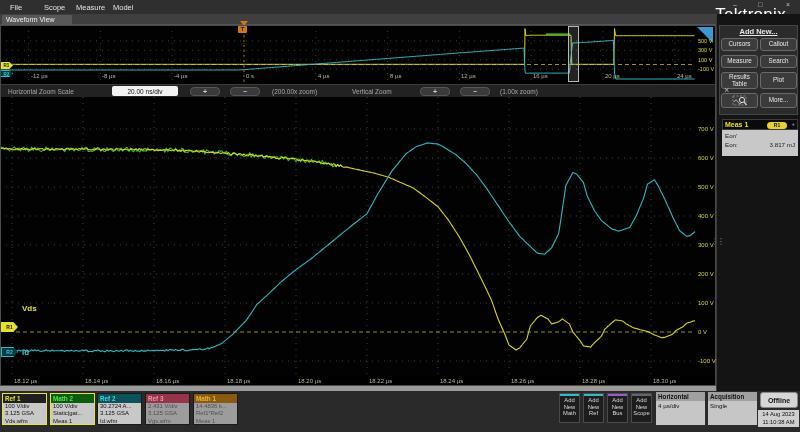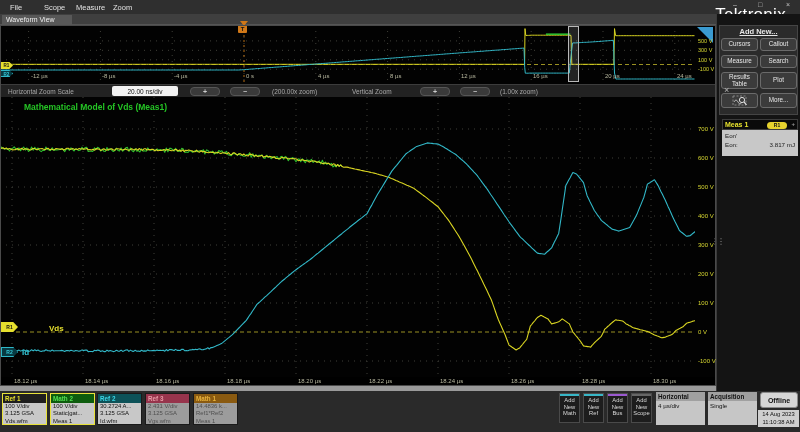--- a/index.html
+++ b/index.html
@@ -58,21 +58,21 @@
 </style>
 </head>
 <body>
 
 <div class="screen">
 
   <div class="abs menubar"></div>
   <span class="abs menu-item" style="left:10px">File</span>
   <span class="abs menu-item" style="left:44px">Scope</span>
   <span class="abs menu-item" style="left:76px">Measure</span>
-  <span class="abs menu-item" style="left:113px">Zoom</span>
+  <span class="abs menu-item" style="left:113px">Model</span>
   <span class="abs win-ctl" style="left:733px">–</span>
   <span class="abs win-ctl" style="left:758px">□</span>
   <span class="abs win-ctl" style="left:786px">×</span>
   <span class="abs logo">Tektronix</span>
 
   <div class="abs tabstrip"></div>
   <div class="abs tab">Waveform View</div>
 
   <div class="abs sidecol"></div>
   <div class="abs panel"></div>
@@ -173,23 +173,22 @@
         <line x1="0" x2="695" y1="148" y2="148" stroke="#3f3f38" stroke-width="1" stroke-dasharray="1 5"></line>
         <line x1="0" x2="695" y1="177" y2="177" stroke="#3f3f38" stroke-width="1" stroke-dasharray="1 5"></line>
         <line x1="0" x2="695" y1="206" y2="206" stroke="#3f3f38" stroke-width="1" stroke-dasharray="1 5"></line>
         <line x1="0" x2="695" y1="264" y2="264" stroke="#3f3f38" stroke-width="1" stroke-dasharray="1 5"></line>
         <line x1="16" x2="695" y1="235" y2="235" stroke="#b5aa28" stroke-width="1" stroke-dasharray="4 3" opacity="0.85"></line>
         <polyline points="-0.1,52.7 1.5,50.0 3.1,51.8 4.7,51.6 6.3,52.0 7.9,51.5 9.4,54.0 11.0,52.0 12.6,51.4 14.2,49.9 15.8,51.9 17.4,52.8 19.0,50.9 20.5,53.7 22.1,51.9 23.7,50.0 25.3,53.1 26.9,50.9 28.5,54.4 30.1,53.2 31.6,50.1 33.2,53.2 34.8,50.3 36.4,52.7 38.0,51.0 39.6,53.4 41.2,54.6 42.7,53.3 44.3,53.5 45.9,50.0 47.5,52.5 49.1,53.0 50.6,53.6 52.2,50.8 53.8,53.4 55.3,52.8 56.9,52.9 58.5,52.8 60.0,52.4 61.6,51.6 63.2,52.7 64.7,54.6 66.3,52.0 67.9,51.9 69.4,53.3 71.0,50.9 72.6,52.7 74.1,54.0 75.7,51.7 77.3,52.6 78.8,53.6 80.4,52.9 82.0,50.2 83.5,52.4 85.1,50.6 86.7,50.3 88.2,54.5 89.8,54.2 91.4,54.2 92.9,54.4 94.5,50.8 96.1,52.3 97.6,50.3 99.2,51.2 100.7,54.1 102.3,52.2 103.9,54.3 105.4,54.4 107.0,50.4 108.6,53.5 110.1,51.6 111.7,53.1 113.3,54.5 114.8,53.6 116.4,51.2 118.0,53.5 119.5,54.0 121.1,50.9 122.7,54.2 124.2,52.8 125.8,50.8 127.4,50.4 128.9,54.4 130.5,51.1 132.1,53.7 133.6,54.7 135.2,51.7 136.8,54.3 138.3,53.6 139.9,55.0 141.5,51.8 143.0,54.1 144.6,53.7 146.2,54.2 147.7,50.9 149.3,53.0 150.9,53.2 152.4,52.6 154.0,53.0 155.5,53.7 157.1,51.8 158.6,53.1 160.2,52.5 161.7,53.3 163.3,52.8 164.8,55.3 166.3,51.0 167.9,54.8 169.4,51.4 171.0,51.4 172.5,52.5 174.1,54.1 175.6,51.3 177.2,54.1 178.7,53.9 180.2,54.5 181.8,51.3 183.3,51.9 184.9,55.6 186.4,55.0 188.0,55.5 189.5,53.7 191.0,54.0 192.6,55.4 194.1,54.1 195.7,53.9 197.2,54.7 198.8,53.9 200.3,53.8 201.8,54.1 203.4,52.8 204.9,57.0 206.5,52.9 208.0,53.6 209.6,55.5 211.1,55.2 212.7,54.2 214.2,57.1 215.7,55.0 217.3,56.4 218.8,53.6 220.4,54.4 221.9,53.7 223.5,56.0 225.0,56.1 226.5,54.3 228.1,57.8 229.6,58.2 231.2,58.7 232.7,56.7 234.3,56.4 235.8,56.9 237.3,58.3 238.9,56.7 240.4,58.3 242.0,58.3 243.5,59.2 245.1,59.3 246.6,57.6 248.2,57.8 249.7,55.7 251.2,60.3 252.8,56.8 254.3,60.0 255.9,57.8 257.4,59.5 259.0,58.3 260.5,58.6 262.0,57.9 263.6,60.9 265.1,61.3 266.7,58.2 268.2,60.1 269.8,60.0 271.3,61.7 272.8,59.6 274.4,60.8 275.9,59.9 277.5,59.9 279.0,62.5 280.6,59.7 282.1,59.4 283.7,62.3 285.2,59.4 286.7,60.5 288.3,63.8 289.8,61.4 291.4,61.3 292.9,60.5 294.5,62.5 296.0,64.7 297.6,62.2 299.1,61.9 300.7,64.7 302.2,61.7 303.8,63.8 305.3,65.7 306.9,62.8 308.4,63.4 310.0,63.6 311.5,62.4 313.1,65.5 314.6,64.1 316.2,64.7 317.7,65.4 319.3,63.8 320.8,66.9 322.4,63.3 323.9,67.2 325.4,65.1 326.9,67.4 328.5,66.3 330.0,67.4 331.5,66.4 333.0,70.0 334.5,68.3 336.1,69.9 337.6,67.5 339.1,69.1 340.6,68.0 342.1,69.7" fill="none" stroke="#2fbf2f" stroke-width="1.1" stroke-linejoin="round"></polyline>
         <polyline points="-0.1,52.0 1.5,51.2 3.1,50.8 4.6,52.0 6.2,50.9 7.8,52.4 9.3,51.5 10.9,52.1 12.5,52.9 14.1,52.7 15.6,52.6 17.2,51.4 18.8,53.0 20.3,52.1 21.9,51.2 23.5,52.8 25.0,51.6 26.6,52.3 28.2,52.0 29.7,53.0 31.3,52.7 32.8,51.5 34.4,51.5 35.9,52.4 37.5,52.7 39.0,51.7 40.6,51.8 42.1,51.6 43.6,52.2 45.2,52.7 46.7,51.5 48.3,51.3 49.8,52.9 51.4,52.0 52.9,52.8 54.4,52.7 56.0,51.5 57.5,51.7 59.1,52.0 60.6,52.4 62.2,51.7 63.7,53.0 65.3,52.3 66.8,51.3 68.3,51.2 69.9,52.4 71.4,52.1 73.0,51.6 74.5,52.5 76.1,52.0 77.6,52.6 79.1,51.4 80.7,52.0 82.2,51.7 83.8,52.1 85.3,52.0 86.9,51.5 88.4,52.7 89.9,52.6 91.5,53.0 93.0,52.3 94.6,53.3 96.1,51.6 97.7,51.9 99.2,52.1 100.7,53.4 102.3,52.8 103.8,51.8 105.4,52.8 106.9,53.3 108.5,52.3 110.0,52.2 111.6,51.7 113.1,52.7 114.6,53.3 116.2,51.7 117.7,51.8 119.3,52.0 120.8,52.4 122.4,53.0 123.9,52.5 125.4,52.1 127.0,52.7 128.5,53.3 130.1,52.7 131.6,51.8 133.2,52.6 134.7,52.7 136.3,51.8 137.8,53.1 139.3,51.5 140.9,52.6 142.4,53.3 144.0,51.8 145.5,51.8 147.1,53.0 148.6,52.4 150.1,52.7 151.7,52.4 153.2,52.4 154.8,53.7 156.3,52.6 157.9,53.8 159.4,53.5 160.9,53.4 162.5,53.3 164.0,52.5 165.6,53.4 167.1,52.5 168.7,52.8 170.2,53.4 171.7,53.8 173.3,53.5 174.9,52.6 176.4,52.5 178.0,54.0 179.5,53.0 181.1,54.3 182.6,52.9 184.2,54.5 185.7,53.3 187.3,53.5 188.8,52.9 190.4,53.5 191.9,53.7 193.5,54.8 195.0,54.8 196.6,53.2 198.1,54.7 199.6,55.1 201.2,53.8 202.7,55.0 204.2,54.2 205.7,55.3 207.2,55.5 208.8,55.7 210.3,54.9 211.8,55.5 213.3,55.1 214.9,56.1 216.4,55.8 217.9,55.2 219.4,56.0 220.9,56.6 222.5,55.7 224.0,55.7 225.5,56.2 227.0,56.9 228.5,55.6 230.1,57.3 231.6,57.6 233.1,55.8 234.6,55.9 236.2,57.2 237.7,57.9 239.2,56.8 240.7,56.8 242.2,58.2 243.8,57.0 245.3,58.3 246.8,58.7 248.3,58.9 249.9,57.1 251.4,57.4 252.9,58.0 254.4,59.3 255.9,58.2 257.5,59.4 259.0,59.3 260.5,58.9 262.0,58.3 263.5,60.1 265.1,59.4 266.6,59.1 268.1,59.9 269.6,59.2 271.2,59.8 272.7,60.8 274.2,59.6 275.7,61.4 277.2,61.5 278.8,61.7 280.3,61.7 281.8,60.3 283.3,60.8 284.8,60.8 286.4,60.9 287.9,61.8 289.4,61.7 290.9,61.7 292.5,61.6 294.0,61.8 295.5,61.8 297.0,62.3 298.5,63.8 300.1,63.3 301.6,62.9 303.1,62.9 304.6,63.5 306.1,63.5 307.7,64.1 309.2,65.1 310.7,64.4 312.2,63.8 313.7,64.0 315.3,64.3 316.8,65.3 318.3,64.7 319.8,65.6 321.4,66.1 322.9,66.7 324.4,66.0 325.9,66.2 327.4,66.4 328.8,66.4 330.3,67.8 331.8,68.1 333.3,66.8 334.8,67.2 336.2,69.1 337.7,67.5 339.2,69.4 340.7,67.9 342.1,69.5 343.7,70.2 345.3,70.0 346.9,70.1 348.5,70.4 350.0,70.9 351.6,71.2 353.2,71.6 354.8,72.0 356.3,72.3 357.8,72.6 359.3,72.9 360.8,73.3 362.3,73.6 363.7,73.9 365.2,74.2 366.7,74.5 368.2,74.8 369.7,75.1 371.1,75.5 372.6,75.8 374.1,76.1 375.7,76.5 377.3,77.0 378.8,77.4 380.4,77.9 382.0,78.3 383.6,78.8 385.1,79.2 386.7,79.7 388.3,80.1 389.8,80.8 391.3,81.5 392.9,82.1 394.4,82.8 395.9,83.5 397.4,84.1 398.9,84.8 400.5,85.5 402.1,86.1 403.7,86.8 405.3,87.5 406.8,88.2 408.4,88.8 410.0,89.5 411.6,90.2 413.1,90.9 414.7,92.0 416.2,93.1 417.7,94.2 419.2,95.3 420.8,96.5 422.3,97.6 423.8,98.7 425.4,99.9 427.0,101.1 428.5,102.4 430.1,103.6 431.7,104.8 433.3,106.0 434.8,107.3 436.4,108.5 438.0,109.7 439.5,111.7 441.0,113.6 442.6,115.6 444.1,117.5 445.6,119.5 447.1,121.4 448.6,123.4 450.2,125.7 451.7,128.1 453.2,130.4 454.7,132.8 456.3,135.2 457.8,137.5 459.3,139.9 460.8,142.6 462.3,145.3 463.9,148.1 465.4,150.8 466.9,153.6 468.4,156.3 469.9,159.0 471.5,162.1 473.0,165.2 474.5,168.2 476.0,171.3 477.6,174.3 479.1,177.4 480.6,180.5 482.1,183.6 483.6,186.8 485.2,189.9 486.7,193.1 488.2,196.2 489.7,199.4 491.2,202.5 492.7,206.6 494.1,210.6 495.5,214.7 496.9,218.8 498.4,222.8 499.8,226.0 501.2,229.1 502.6,232.2 504.0,235.3 505.4,238.5 506.6,241.7 507.8,244.9 509.0,248.1 510.4,249.0 511.8,250.0 513.3,251.0 514.7,252.0 516.1,253.0 517.3,252.3 518.5,251.6 519.7,250.9 521.1,249.2 522.5,247.5 523.9,245.7 525.3,244.0 526.7,242.3 527.9,237.9 529.1,233.6 530.3,229.2 531.7,227.5 533.1,225.7 534.6,224.0 536.0,222.2 537.4,220.5 538.6,219.7 539.8,219.0 540.9,218.2 542.4,218.9 543.8,219.7 545.2,220.4 546.6,221.2 548.0,221.9 549.2,223.6 550.4,225.2 551.6,226.9 553.0,226.5 554.4,226.1 555.9,225.7 557.3,225.3 558.7,224.8 559.9,223.9 561.1,222.9 562.2,221.9 563.7,222.9 565.1,223.9 566.5,224.9 567.9,225.9 569.4,226.9 570.5,229.6 571.7,232.3 572.9,235.0 574.3,236.7 575.7,238.5 577.2,240.2 578.6,242.0 580.0,243.7 581.2,245.4 582.4,247.2 583.5,248.9 585.0,249.2 586.4,249.4 587.8,249.6 589.2,249.8 590.7,250.1 591.8,248.7 593.0,247.4 594.2,246.0 595.6,244.7 597.0,243.4 598.5,242.0 599.9,240.7 601.3,239.3 602.5,236.9 603.7,234.5 604.8,232.1 606.3,230.8 607.7,229.5 609.1,228.3 610.5,227.0 612.0,225.7 613.1,224.8 614.3,223.8 615.5,222.8 616.9,223.1 618.3,223.3 619.8,223.5 621.2,223.7 622.6,224.0 623.8,224.9 625.0,225.9 626.1,226.9 627.6,227.6 629.0,228.4 630.4,229.1 631.8,229.9 633.3,230.7 634.7,231.1 636.1,231.5 637.5,231.9 638.9,232.3 640.3,232.7 641.8,233.0 643.2,233.4 644.6,233.7 646.0,234.1 647.4,234.4 648.9,235.1 650.3,235.8 651.7,236.5 653.1,237.2 654.5,237.9 656.0,238.5 657.4,239.1 658.8,239.6 660.2,240.2 661.6,240.8 662.8,240.6 664.0,240.4 665.2,240.2 666.6,239.6 668.0,239.1 669.5,238.5 670.9,237.9 672.3,237.3 673.5,236.1 674.7,234.8 675.8,233.6 677.3,232.8 678.7,232.0 680.1,231.3 681.5,230.5 683.0,229.8 684.1,228.6 685.3,227.5 686.5,226.3 687.9,225.8 689.3,225.4 690.8,224.9 692.2,224.4 693.6,224.0 694.8,223.8 696.0,223.6 697.1,223.4 698.6,224.0 700.0,224.6 701.4,225.1 702.8,225.7 704.3,226.3 705.4,227.5 706.6,228.6 707.8,229.8" fill="none" stroke="#d9d422" stroke-width="1.1" stroke-linejoin="round"></polyline>
         <polyline points="-0.1,253.8 1.5,252.8 3.1,253.5 4.7,253.4 6.3,253.5 7.9,253.3 9.4,254.3 11.0,253.5 12.6,253.3 14.2,252.7 15.8,253.5 17.4,253.8 19.0,253.1 20.5,254.1 22.1,253.5 23.7,252.8 25.3,253.9 26.9,253.1 28.5,254.4 30.1,253.9 31.6,252.8 33.2,253.9 34.8,252.8 36.4,253.8 38.0,253.1 39.6,254.0 41.2,254.4 42.7,253.9 44.3,254.0 45.9,252.7 47.5,253.6 49.1,253.8 50.6,254.1 52.2,253.0 53.8,254.0 55.3,253.8 56.9,253.8 58.5,253.8 60.0,253.7 61.6,253.4 63.2,253.8 64.7,254.5 66.3,253.6 67.9,253.5 69.4,254.1 71.0,253.2 72.6,253.8 74.1,254.3 75.7,253.5 77.3,253.8 78.8,254.2 80.4,253.9 82.0,252.9 83.5,253.8 85.1,253.1 86.7,253.0 88.2,254.6 89.8,254.5 91.4,254.5 92.9,254.6 94.5,253.3 96.1,253.8 97.6,253.1 99.2,253.4 100.7,254.5 102.3,253.8 103.9,254.6 105.4,254.6 107.0,253.1 108.6,254.2 110.1,253.5 111.7,254.0 113.3,254.6 114.8,254.2 116.4,253.3 118.0,254.1 119.5,254.3 121.1,253.1 122.7,254.4 124.2,253.8 125.8,253.0 127.4,252.9 128.9,254.4 130.5,253.1 132.1,254.1 133.6,254.4 135.2,253.3 136.8,254.2 138.3,254.0 139.9,254.5 141.5,253.3 143.0,254.1 144.6,253.9 146.2,254.1 147.7,252.9 149.3,253.7 150.9,253.7 152.4,253.5 154.0,253.6 155.5,253.8 157.1,253.1 158.6,253.5 160.2,253.3 161.7,253.5 163.3,253.3 164.8,254.2 166.3,252.5 167.9,253.9 169.4,252.6 171.0,252.6 172.5,252.9 174.1,253.5 175.6,252.4 177.2,253.4 178.7,253.3 180.2,253.5 181.8,252.3 183.3,252.4 184.9,253.8 186.4,253.5 188.0,253.7 189.5,253.0 191.0,252.9 192.5,252.4 194.1,252.8 195.6,252.2 197.1,252.7 198.6,252.0 200.1,251.9 201.7,252.7 203.2,252.6 204.7,252.2 206.2,251.9 207.8,250.8 209.3,252.0 210.8,250.6 212.3,250.6 213.8,249.9 215.4,249.3 216.9,248.6 218.4,247.9 219.9,247.3 221.4,246.6 223.0,245.4 224.5,244.1 226.0,242.9 227.5,241.6 229.1,240.4 230.6,239.1 232.1,237.9 233.7,236.3 235.3,234.7 236.8,233.1 238.4,231.5 240.0,229.8 241.6,228.2 243.1,226.6 244.7,225.0 246.3,223.4 247.8,221.1 249.3,218.8 250.9,216.6 252.4,214.3 253.9,212.0 255.4,209.7 256.9,207.4 258.5,206.0 260.1,204.6 261.7,203.1 263.3,201.7 264.8,200.2 266.4,198.8 268.0,197.3 269.6,195.8 271.2,194.4 272.7,192.9 274.2,191.5 275.7,190.1 277.2,188.6 278.8,187.2 280.3,185.7 281.8,184.3 283.4,183.0 285.0,181.7 286.5,180.4 288.1,179.1 289.7,177.8 291.3,176.5 292.8,175.2 294.4,173.9 296.0,172.7 297.6,171.5 299.2,170.4 300.7,169.3 302.3,168.1 303.9,167.0 305.5,165.9 307.0,164.8 308.6,163.6 310.2,162.5 311.8,161.2 313.4,159.9 314.9,158.6 316.5,157.3 318.1,156.1 319.7,154.8 321.2,153.5 322.8,152.2 324.4,150.9 326.0,149.6 327.6,148.3 329.1,147.0 330.7,145.7 332.3,144.5 333.9,143.2 335.4,141.9 337.0,140.6 338.6,139.3 340.2,138.0 341.8,136.7 343.3,135.4 344.9,134.1 346.5,132.9 348.1,131.6 349.6,130.3 351.2,129.0 352.8,127.7 354.4,126.5 356.0,125.3 357.5,124.0 359.1,122.8 360.7,121.6 362.3,120.4 363.8,119.1 365.4,117.9 367.0,116.7 368.5,113.9 370.0,111.1 371.6,108.4 373.1,105.6 374.6,102.8 376.1,100.0 377.6,97.3 379.2,94.7 380.8,92.1 382.4,89.5 384.0,86.9 385.5,84.4 387.1,81.8 388.7,79.2 390.3,76.6 391.8,74.1 393.4,72.1 395.0,70.2 396.6,68.3 398.2,66.3 399.7,64.4 401.3,62.5 402.9,60.5 404.5,58.6 406.1,56.7 407.6,55.6 409.1,54.6 410.6,53.5 412.1,52.5 413.7,51.5 415.2,50.4 416.7,49.4 418.2,48.9 419.7,48.4 421.3,47.9 422.8,47.4 424.3,46.9 425.8,46.4 427.3,45.9 428.9,46.1 430.4,46.3 431.9,46.4 433.4,46.6 435.0,46.7 436.5,46.9 438.0,47.1 439.4,47.8 440.8,48.6 442.3,49.3 443.7,50.1 445.1,50.9 446.6,51.8 448.1,52.8 449.7,53.7 451.2,54.7 452.7,55.6 454.2,56.6 455.8,57.5 457.3,58.8 458.8,60.2 460.3,61.5 461.8,62.8 463.4,64.1 464.9,65.5 466.4,66.8 467.9,68.5 469.4,70.1 471.0,71.8 472.5,73.4 474.0,75.1 475.5,76.7 477.1,78.4 478.6,80.5 480.1,82.5 481.6,84.6 483.1,86.7 484.7,88.8 486.2,90.8 487.7,92.9 489.2,95.2 490.7,97.5 492.3,99.7 493.8,102.0 495.3,104.3 496.8,106.6 498.4,108.9 499.9,111.1 501.4,113.4 502.9,115.7 504.4,118.0 506.0,120.2 507.5,122.5 509.0,124.8 510.5,126.9 512.0,128.9 513.6,131.0 515.1,133.1 516.6,135.2 518.1,137.2 519.7,139.3 521.2,140.8 522.7,142.2 524.2,143.7 525.7,145.1 527.3,146.6 528.8,148.0 530.3,149.4 531.7,150.8 533.1,152.1 534.6,153.5 536.0,154.8 537.4,156.1 538.8,156.4 540.2,156.6 541.7,156.8 543.1,157.0 544.5,157.3 545.9,156.0 547.3,154.7 548.8,153.5 550.2,152.2 551.6,150.9 553.0,148.0 554.4,145.1 555.9,142.2 557.3,139.3 558.7,136.4 559.9,128.7 561.1,120.9 562.2,113.2 563.4,105.0 564.6,96.8 565.8,88.6 567.2,85.9 568.6,83.3 570.1,80.7 571.5,78.1 572.9,75.5 574.1,76.0 575.3,76.5 576.4,77.0 577.9,78.7 579.3,80.4 580.7,82.2 582.1,83.9 583.5,85.7 584.7,90.0 585.9,94.4 587.1,98.7 588.5,101.6 589.9,104.5 591.4,107.4 592.8,110.3 594.2,113.2 595.6,115.2 597.0,117.3 598.5,119.3 599.9,121.3 601.3,123.4 602.8,124.6 604.3,125.8 605.9,127.1 607.4,128.3 608.9,129.6 610.4,130.8 612.0,132.1 613.4,132.5 614.8,132.9 616.2,133.3 617.6,133.7 619.0,134.1 620.6,133.6 622.1,133.1 623.6,132.6 625.1,132.1 626.7,131.6 628.2,131.1 629.7,130.6 631.1,128.0 632.5,125.4 634.0,122.8 635.4,120.2 636.8,117.6 638.2,114.1 639.6,110.6 641.1,107.1 642.5,103.6 643.9,100.2 645.1,95.8 646.3,91.5 647.4,87.1 648.9,86.2 650.3,85.4 651.7,84.5 653.1,83.6 654.5,82.8 655.7,84.7 656.9,86.6 658.1,88.6 659.5,91.5 660.9,94.4 662.4,97.3 663.8,100.2 665.2,103.1 666.6,106.2 668.0,109.4 669.5,112.6 670.9,115.8 672.3,119.0 673.7,121.9 675.1,124.8 676.6,127.7 678.0,130.6 679.4,133.5 680.8,134.7 682.2,135.8 683.7,137.0 685.1,138.1 686.5,139.3 687.7,139.1 688.9,138.9 690.0,138.7 691.6,137.5 693.1,136.2 694.6,135.0 696.1,133.7 697.7,132.5 699.2,131.3 700.7,130.0 702.1,127.5 703.5,125.0 705.0,122.5 706.4,120.0 707.8,117.6" fill="none" stroke="#32b8c8" stroke-width="1.1" stroke-linejoin="round"></polyline>
       </svg>
   </div>
-  <div class="abs green-title">Mathematical Model of Vds (Meas1)</div>
   <div class="abs chtag" style="left:1px;top:322px;width:17px;height:10px;background:#e6e02e;color:#111;font-size:5px;line-height:10px;">R1</div>
-  <span class="abs chlabel" style="left:22px;top:324px;color:#e6e02e;margin-left:27px;">Vds</span>
+  <span class="abs chlabel" style="left:22px;top:304px;color:#e6e02e;">Vds</span>
   <div class="abs chtag" style="left:1px;top:347px;width:17px;height:10px;background:#073a42;border:1px solid #2fb8c8;color:#35c8d8;font-size:5px;line-height:9px;">R2</div>
   <span class="abs chlabel" style="left:22px;top:348px;color:#35c8d8;">Id</span>
   <span class="abs" style="left:711px;top:237px;color:#9a9a9a;font-size:8px;letter-spacing:-2px;">⋮⋮</span>
 
   <div class="abs wvborder"></div>
 
   <div class="abs graystrip"></div>
   <div class="abs bottombar"></div>
   <div id="badges">
       <div class="badge abs sel" style="position: absolute; left: 2px;">

